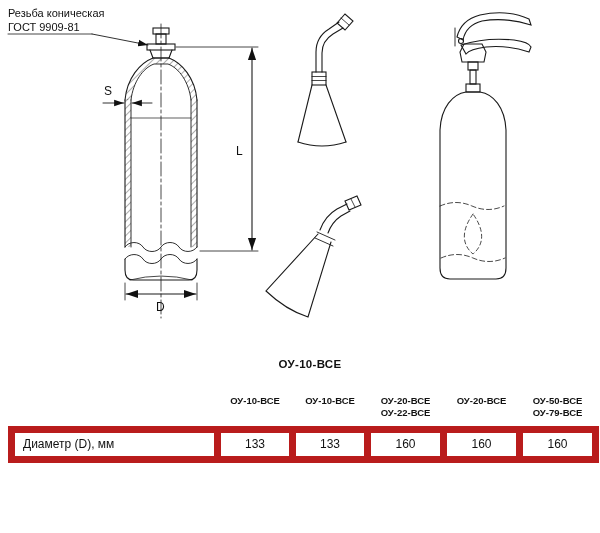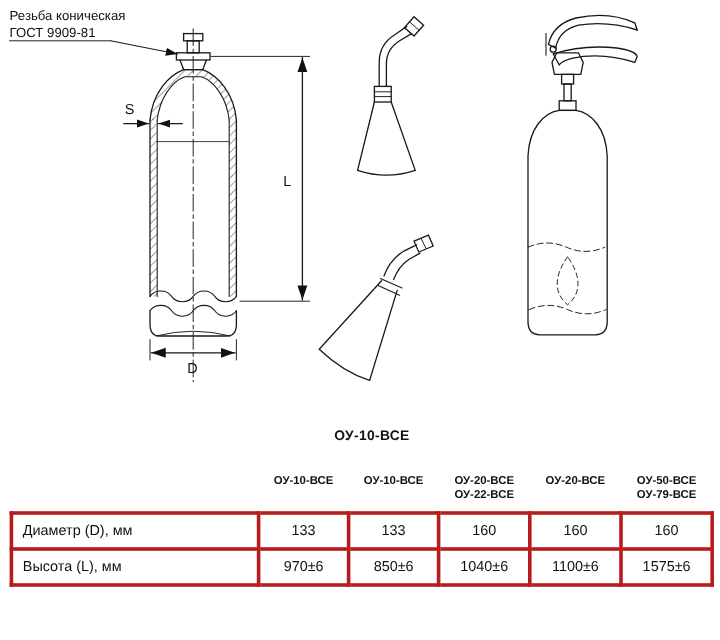--- a/index.html
+++ b/index.html
@@ -26,21 +26,21 @@
   table.dims {
     position:absolute; top:392px; left:8px; width:584px;
     border-collapse:collapse; table-layout:fixed;
   }
   .dims thead th {
     border:none; font-weight:bold; font-size:9.5px;
     vertical-align:top; padding:3px 0 7px;
     white-space:pre-line; line-height:1.25; text-align:center;
   }
   .dims tbody td {
-    border:3px solid #b91c1c; font-size:12px; height:30px;
+    border:7px solid #b91c1c; font-size:12px; height:30px;
     text-align:center; vertical-align:middle; background:#fff;
   }
   .dims tbody td.row-label { text-align:left; padding-left:8px; }
 </style>
 </head>
 <body>
 
 <div class="page">
 
   <svg class="drawing" width="600" height="385" viewBox="0 0 600 385">
@@ -180,24 +180,16 @@
     </thead>
     <tbody>
       <tr>
         <td class="row-label">Диаметр (D), мм</td>
         <td>133</td>
         <td>133</td>
         <td>160</td>
         <td>160</td>
         <td>160</td>
       </tr>
-      <tr>
-        <td class="row-label">Высота (L), мм</td>
-        <td>970±6</td>
-        <td>850±6</td>
-        <td>1040±6</td>
-        <td>1100±6</td>
-        <td>1575±6</td>
-      </tr>
     </tbody>
   </table>
 
 </div>
 
 </body></html>

